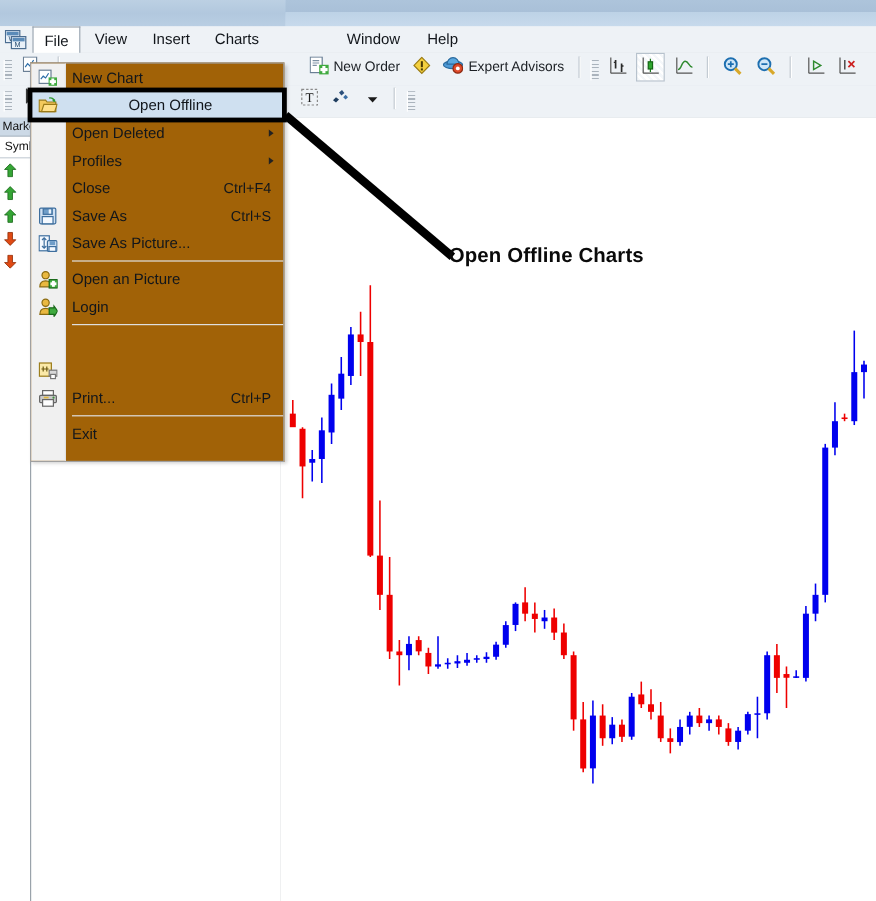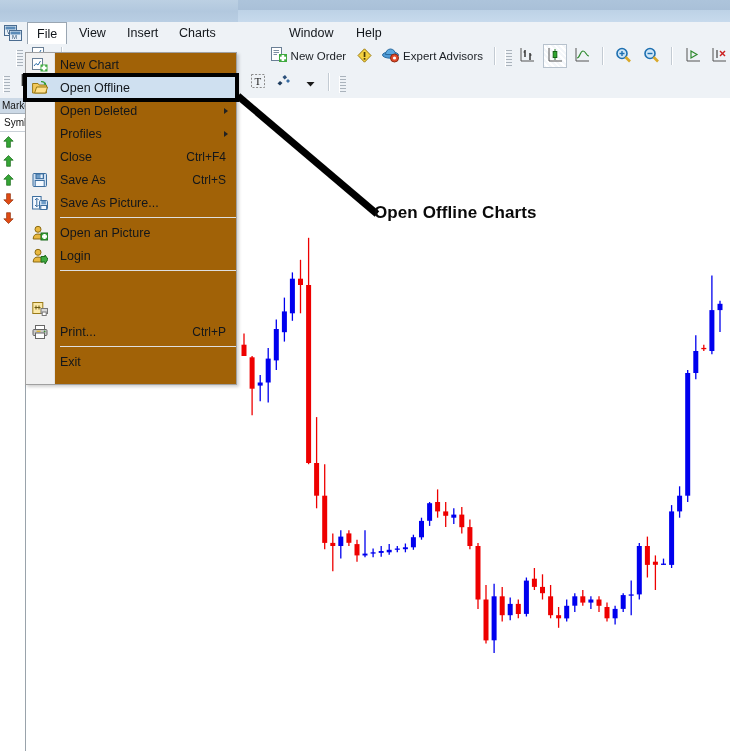--- a/index.html
+++ b/index.html
@@ -41,21 +41,21 @@
     border-top:1px solid #9aa6b2;
     height:23px;
   }
 
   
   #app-icon{position:absolute;left:4px;top:25px;width:20px;height:17px;}
 
   
   #toolbar1{
     position:absolute;left:0;top:44px;width:730px;height:27px;
-    background:#eef2f6;border-bottom:1px solid #dde3e9;text-align:right;
+    background:#eef2f6;border-bottom:1px solid #dde3e9;
   }
   #toolbar2{
     position:absolute;left:0;top:71px;width:730px;height:27px;
     background:#eef2f6;border-bottom:1px solid #b9c2cb;
   }
   .grip{
     width:6px;height:17px;
     background:repeating-linear-gradient(to bottom,#aab3bc 0 1px,transparent 1px 3px);
     border-left:1px solid #fff;
     display:inline-block;vertical-align:middle;
@@ -124,20 +124,21 @@
   .mi .mi-icon{width:28px;height:23px;display:flex;align-items:center;justify-content:center;flex:0 0 28px;}
   .mi .mi-label{flex:1;padding-left:6px;white-space:nowrap;}
   .mi .mi-accel{padding-right:10px;font-size:12px;color:#12161b;white-space:nowrap;}
   .mi .mi-sub{position:absolute;right:8px;top:9px;width:0;height:0;
     border-left:4px solid #222;border-top:3.5px solid transparent;border-bottom:3.5px solid transparent;}
   .mi-sepline{height:1px;margin:3px 0 3px 34px;background:#dfdfdf;position:relative;z-index:2;}
   .mi.hl{
     background:#cfe0f0;
     outline:4px solid #000;outline-offset:-1px;
     z-index:5;
+    gap:47px;
   }
 
   
   #annotation{
     position:absolute;left:374px;top:203px;
     font-size:17px;font-weight:bold;color:#0a0a0a;
     letter-spacing:.1px;white-space:nowrap;z-index:9;
     font-family:"Liberation Sans",sans-serif;
   }
   #pointer-svg{position:absolute;left:0;top:0;width:730px;height:751px;pointer-events:none;z-index:8;}

